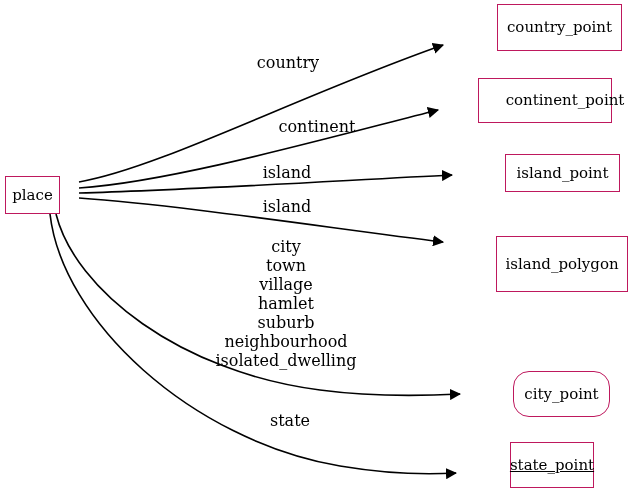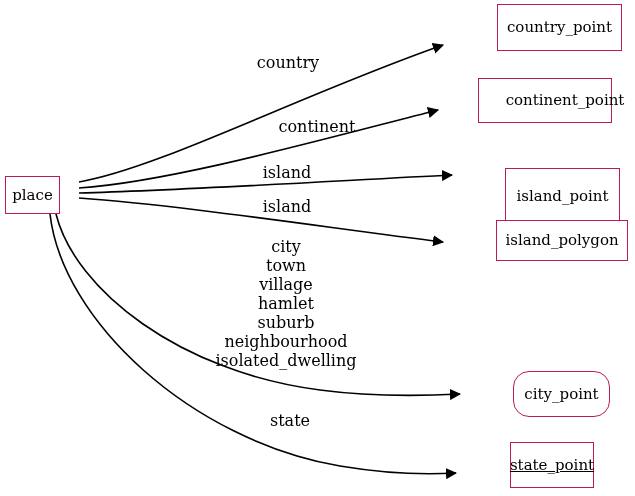--- a/index.html
+++ b/index.html
@@ -83,25 +83,25 @@
   </div>
 
   <div class="node" style="left:497px; top:4px; width:125px; height:47px;">
     <span class="node-label">country_point</span>
   </div>
 
   <div class="node" style="left:478px; top:78px; width:134px; height:45px;padding-left:40px;">
     <span class="node-label">continent_point</span>
   </div>
 
-  <div class="node" style="left:505px; top:168px; width:115px; height:56px;">
+  <div class="node" style="left:505px; top:154px; width:115px; height:38px;">
     <span class="node-label">island_point</span>
   </div>
 
-  <div class="node" style="left:496px; top:220px; width:132px; height:41px;justify-content:center;">
+  <div class="node" style="left:496px; top:236px; width:132px; height:56px;justify-content:center;">
     <span class="node-label">island_polygon</span>
   </div>
 
   <div class="node" style="left:513px; top:371px; width:97px; height:46px;border-radius:16px;">
     <span class="node-label">city_point</span>
   </div>
 
   <div class="node" style="left:510px; top:442px; width:84px; height:46px;text-decoration:underline;">
     <span class="node-label">state_point</span>
   </div>

